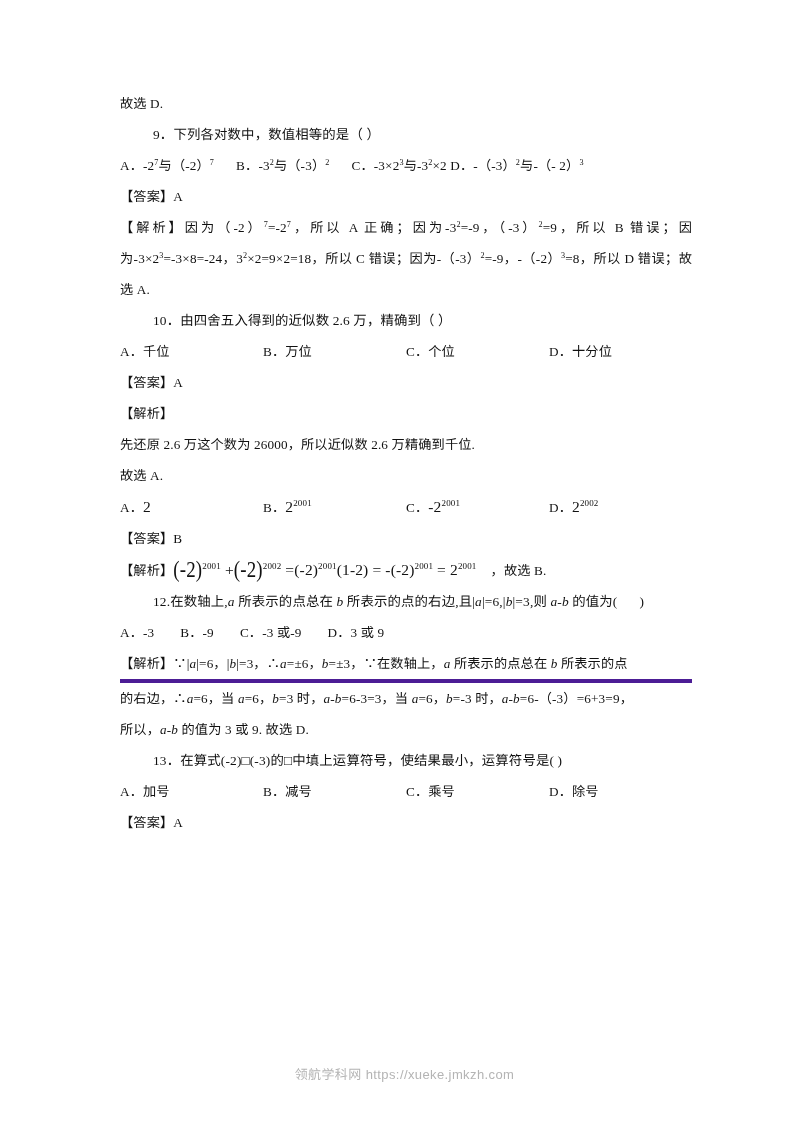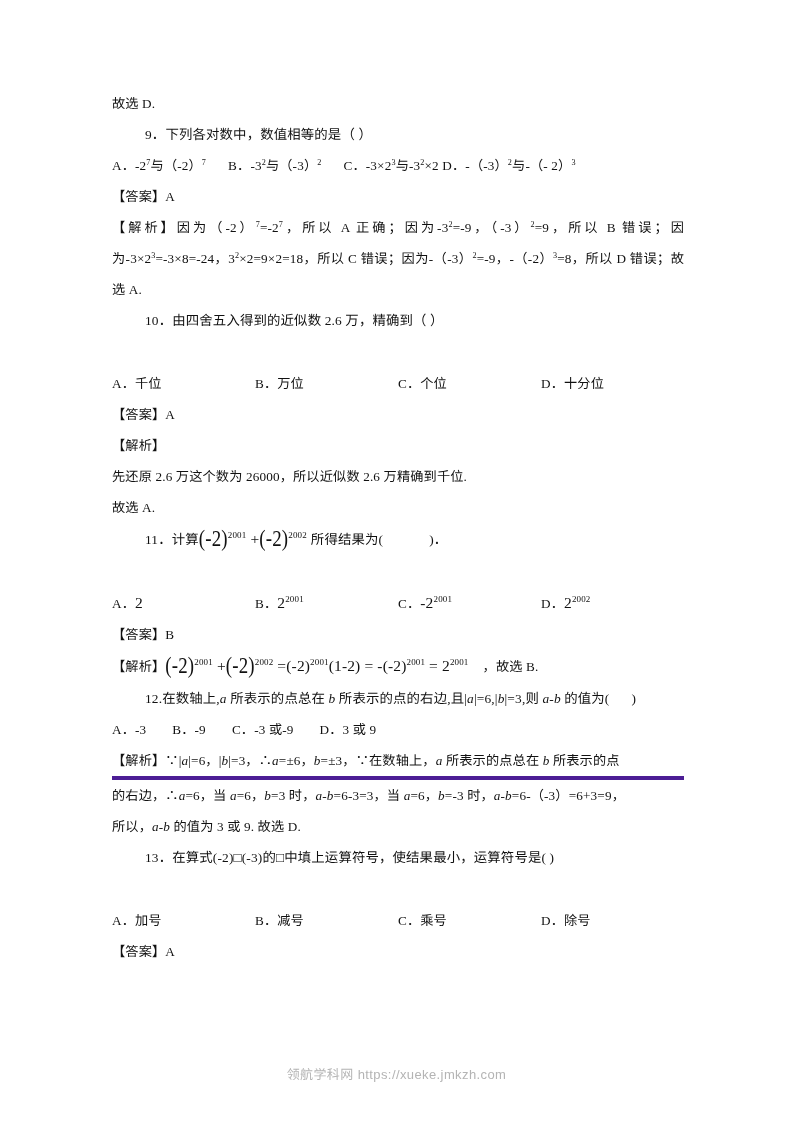--- a/index.html
+++ b/index.html
@@ -11,21 +11,21 @@
   body {
     width: 793px;
     height: 1122px;
     position: relative;
     font-family: "Liberation Serif", "DejaVu Serif", serif;
     color: #1a1a1a;
     overflow: hidden;
   }
   #page {
     position: absolute;
-    left: 0; top: 0;
+    left: 8px; top: 0;
     width: 679px;
     height: 1122px;
     background: #fff;
   }
   .content {
     position: absolute;
     left: 112px;
     top: 88px;
     width: 572px;
   }
@@ -47,21 +47,21 @@
   
   .opts {
     display: block;
     font-size: 13.2px;
     line-height: 31px;
   }
   .opts .op {
     display: inline-block;
     vertical-align: baseline;
   }
-  .w-4 .op { width: 143px; margin-top: 32px; }
+  .w-4 .op { width: 143px; }
   .w-4 .op:last-child { width: auto; }
 
   .opts-inline .op { margin-right: 26px; }
 
   sup {
     font-size: 0.62em;
     vertical-align: super;
     line-height: 0;
   }
   .mi {
@@ -128,23 +128,20 @@
 
     <div class="line opts w-4">
       <span class="op">A．千位</span><span class="op">B．万位</span><span class="op">C．个位</span><span class="op">D．十分位</span>
     </div>
 
     <div class="line ans">【答案】A</div>
     <div class="line">【解析】</div>
     <div class="line">先还原 2.6 万这个数为 26000，所以近似数 2.6 万精确到千位.</div>
     <div class="line">故选 A.</div>
 
-    <div class="line qline mathbig">
-      <span style="font-size:13.4px">11．计算</span><span class="paren">(-2)</span><sup>2001</sup> <span>+</span><span class="paren">(-2)</span><sup>2002</sup> <span style="font-size:13.4px">所得结果为(</span><span class="gap-lg"></span><span style="font-size:13.4px">)．</span>
-    </div>
 
     <div class="line opts w-4">
       <span class="op">A．<span class="mathbig">2</span></span><span class="op">B．<span class="mathbig">2<sup>2001</sup></span></span><span class="op">C．<span class="mathbig">-2<sup>2001</sup></span></span><span class="op">D．<span class="mathbig">2<sup>2002</sup></span></span>
     </div>
 
     <div class="line ans">【答案】B</div>
 
     <div class="line mathbig">
       <span style="font-size:13.2px">【解析】</span><span class="paren">(-2)</span><sup>2001</sup> +<span class="paren">(-2)</span><sup>2002</sup> =(-2)<sup>2001</sup>(1-2) = -(-2)<sup>2001</sup> = 2<sup>2001</sup> <span class="gap-sm"></span><span style="font-size:13.2px">，故选 B.</span>
     </div>

